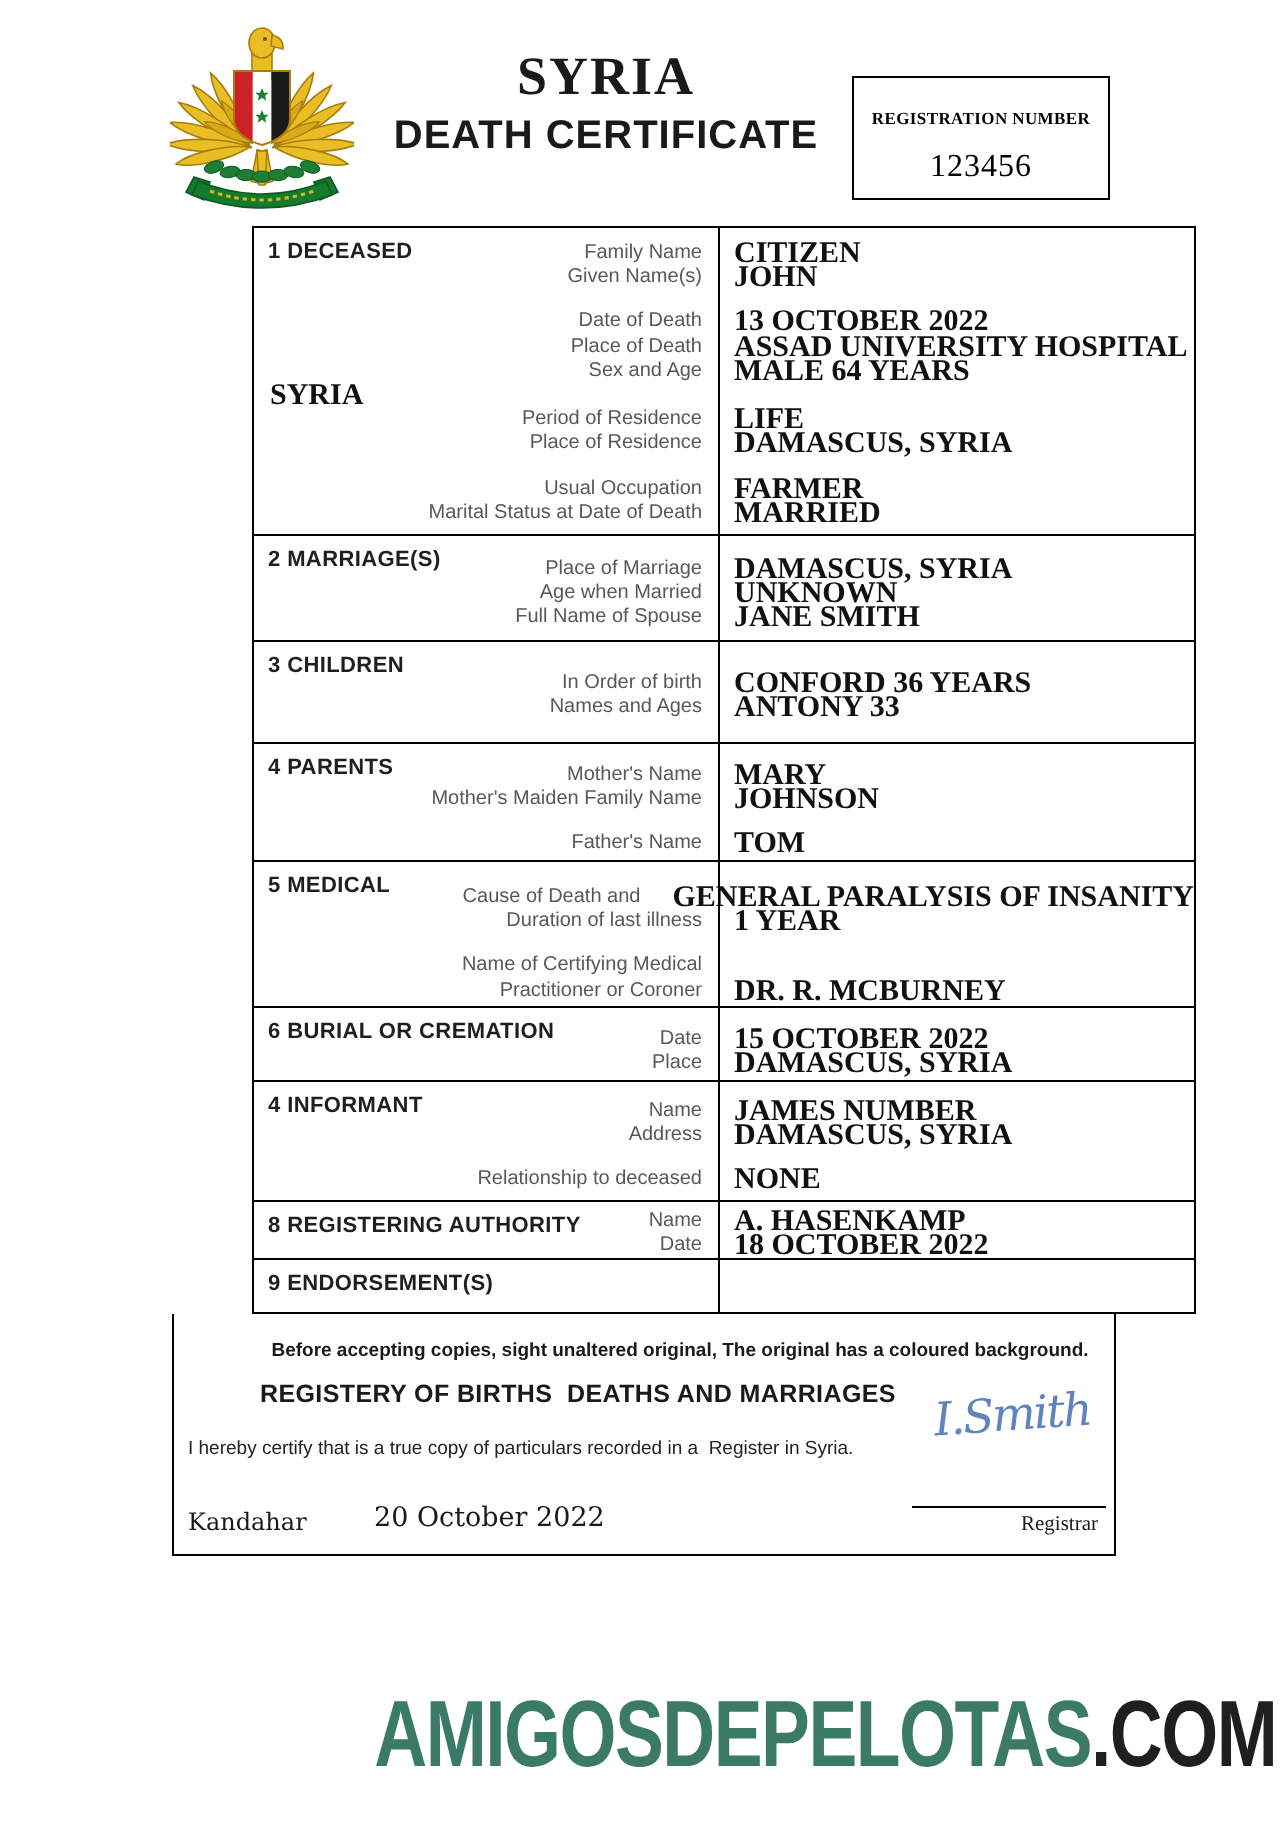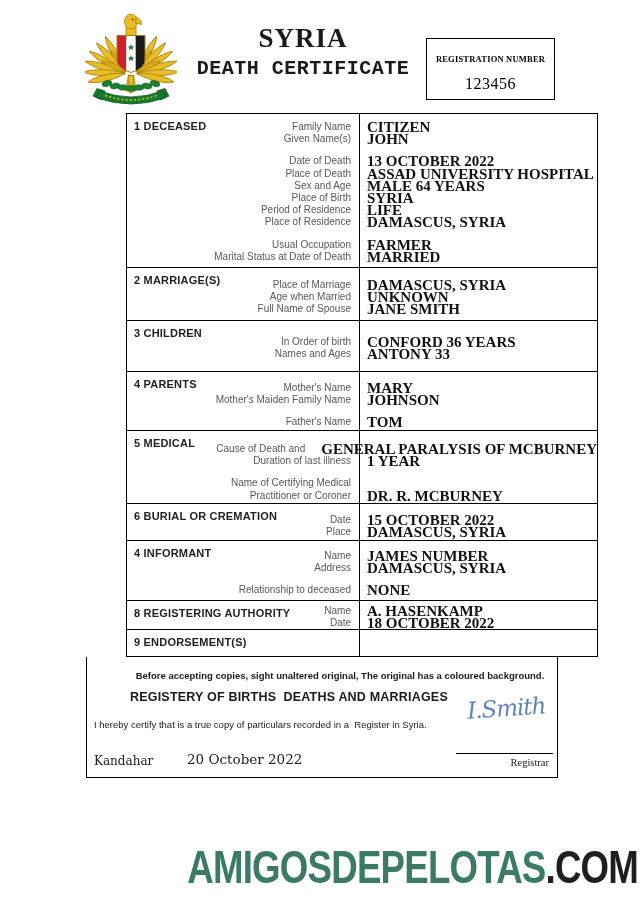--- a/index.html
+++ b/index.html
@@ -5,21 +5,21 @@
   * { margin:0; padding:0; box-sizing:border-box; }
   html,body { background:#ffffff; }
   body { font-family:"Liberation Sans", sans-serif; }
   .page { position:relative; width:641px; height:913px; background:#fff; overflow:hidden; }
 
   
   .emblem { position:absolute; left:85px; top:11px; width:92px; height:96px; }
   .title-block { position:absolute; left:158px; top:24px; width:290px; text-align:center; color:#1a1a1a; }
   .country { font-family:"Liberation Serif", serif; font-weight:bold; font-size:27px; letter-spacing:1px; line-height:28px; }
   .act { font-family:"Liberation Serif", serif; font-weight:600; font-size:9.5px; margin-top:5px; letter-spacing:0.2px; }
-  .doc-title { font-family:Liberation Mono, monospace; font-weight:bold; font-size:20px; margin-top:5px; letter-spacing:0.5px; }
+  .doc-title { font-family:Liberation Sans, sans-serif; font-weight:bold; font-size:20px; margin-top:5px; letter-spacing:0.5px; }
   .reg-box { position:absolute; left:426px; top:38px; width:129px; height:62px; border:1px solid #000; text-align:center; }
   .reg-label { font-family:"Liberation Serif", serif; font-weight:bold; font-size:8.5px; margin-top:15px; letter-spacing:0.2px; }
   .reg-number { font-family:"Liberation Serif", serif; font-size:16px; margin-top:11px; letter-spacing:0.5px; }
 
   
   .cert-table { position:absolute; left:86px; top:113px; width:472px; border:1px solid #000;margin-left:40px; }
   .section { position:relative; border-bottom:1px solid #000; }
   .section:last-child { border-bottom:none; }
   .section::after { content:""; position:absolute; left:232px; top:0; bottom:0; width:0; border-left:1px solid #000; }
   .section-title { position:absolute; top:6px; left:7px; font-weight:bold; font-size:11px; color:#1f1f1f; letter-spacing:0.2px; }
@@ -151,21 +151,20 @@
           </div>
           <div class="line">
             <div class="lbl">Place of Death</div>
             <div class="val">ASSAD UNIVERSITY HOSPITAL</div>
           </div>
           <div class="line">
             <div class="lbl">Sex and Age</div>
             <div class="val">MALE 64 YEARS</div>
           </div>
           <div class="line">
-            <div class="lbl">Place of Birth</div>
             <div class="val">SYRIA</div>
           </div>
           <div class="line">
             <div class="lbl">Period of Residence</div>
             <div class="val">LIFE</div>
           </div>
           <div class="line">
             <div class="lbl">Place of Residence</div>
             <div class="val">DAMASCUS, SYRIA</div>
           </div>
@@ -226,21 +225,21 @@
             <div class="lbl">Father's Name</div>
             <div class="val">TOM</div>
           </div>
         </div>
     </div>
       <div class="section s5">
       <div class="section-title">5 MEDICAL</div>
       <div class="lines">
           <div class="line">
             <div class="lbl">Cause of Death and</div>
-            <div class="val">GENERAL PARALYSIS OF MCBURNEY</div>
+            <div class="val">GENERAL PARALYSIS OF INSANITY</div>
           </div>
           <div class="line">
             <div class="lbl">Duration of last illness</div>
             <div class="val">1 YEAR</div>
           </div>
           <div class="line spacer"></div>
           <div class="line">
             <div class="lbl">Name of Certifying Medical</div>
             <div class="val"></div>
           </div>

